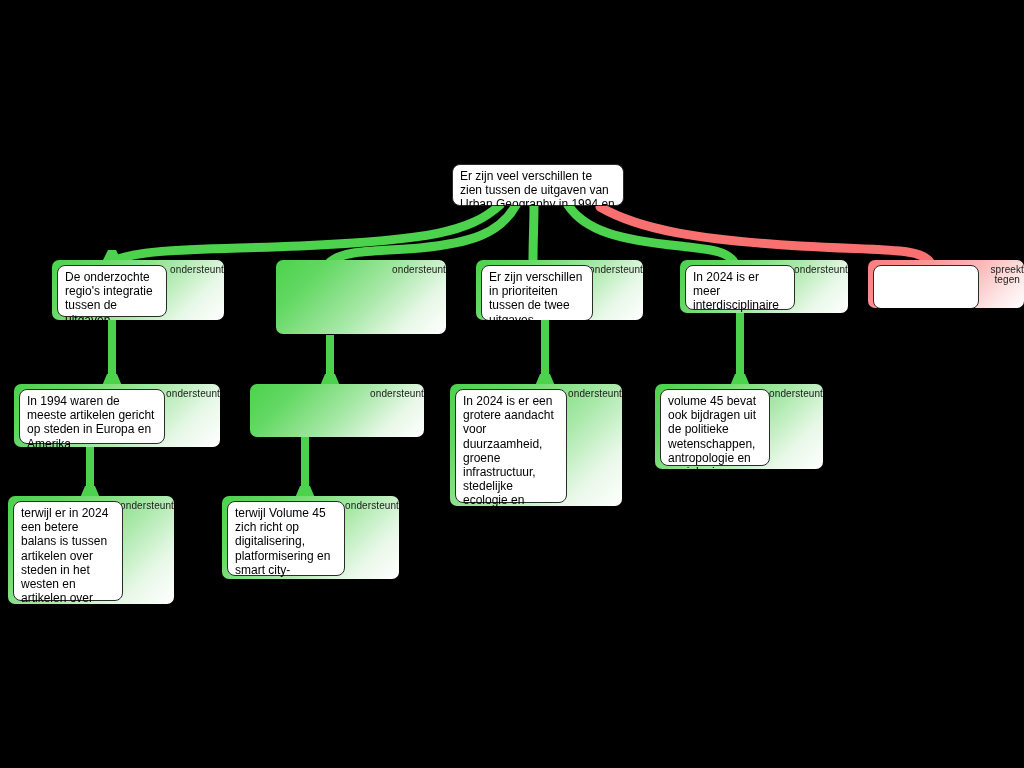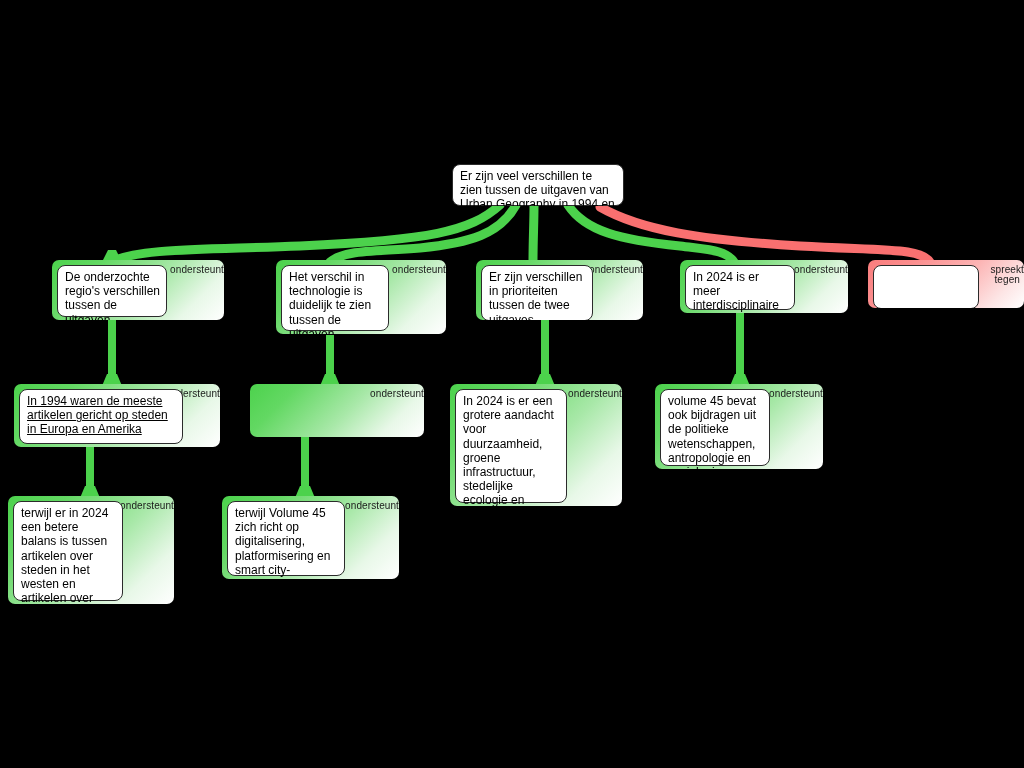--- a/index.html
+++ b/index.html
@@ -90,29 +90,26 @@
 
   <div class="node root-node" id="node-root" style="left:452px;top:164px;width:172px;height:42px;">
     <div class="box" style="left:0;top:0;width:172px;height:42px;">
       <span class="txt">Er zijn veel verschillen te zien tussen de uitgaven van Urban Geography in 1994 en 2024.</span>
     </div>
   </div>
 
   <div class="node green" id="node-n1" style="left:52px;top:260px;width:172px;height:60px;">
     <span class="badge">ondersteunt</span>
     <div class="box" style="width:110px;height:52px;">
-      <span class="txt">De onderzochte regio's verschillen tussen de uitgaven</span>
+      <span class="txt">De onderzochte regio's integratie tussen de uitgaven</span>
     </div>
   </div>
 
   <div class="node green" id="node-n2" style="left:276px;top:260px;width:170px;height:74px;">
     <span class="badge">ondersteunt</span>
-    <div class="box" style="width:108px;height:66px;">
-      <span class="txt">Het verschil in technologie is duidelijk te zien tussen de uitgaven</span>
-    </div>
   </div>
 
   <div class="node green" id="node-n3" style="left:476px;top:260px;width:167px;height:60px;">
     <span class="badge">ondersteunt</span>
     <div class="box" style="width:112px;height:56px;">
       <span class="txt">Er zijn verschillen in prioriteiten tussen de twee uitgaves</span>
     </div>
   </div>
 
   <div class="node green" id="node-n4" style="left:680px;top:260px;width:168px;height:53px;">
@@ -125,21 +122,21 @@
   <div class="node red" id="node-n5" style="left:868px;top:260px;width:156px;height:48px;">
     <span class="badge">spreekt
 tegen</span>
     <div class="box" style="width:106px;height:44px;">
       <span class="txt"></span>
     </div>
   </div>
 
   <div class="node green" id="node-n6" style="left:14px;top:384px;width:206px;height:63px;">
     <span class="badge">ondersteunt</span>
-    <div class="box" style="width:164px;height:55px;text-decoration:underline;">
+    <div class="box" style="width:146px;height:55px;">
       <span class="txt">In 1994 waren de meeste artikelen gericht op steden in Europa en Amerika</span>
     </div>
   </div>
 
   <div class="node green" id="node-n7" style="left:250px;top:384px;width:174px;height:53px;">
     <span class="badge">ondersteunt</span>
   </div>
 
   <div class="node green" id="node-n8" style="left:450px;top:384px;width:172px;height:122px;">
     <span class="badge">ondersteunt</span>

